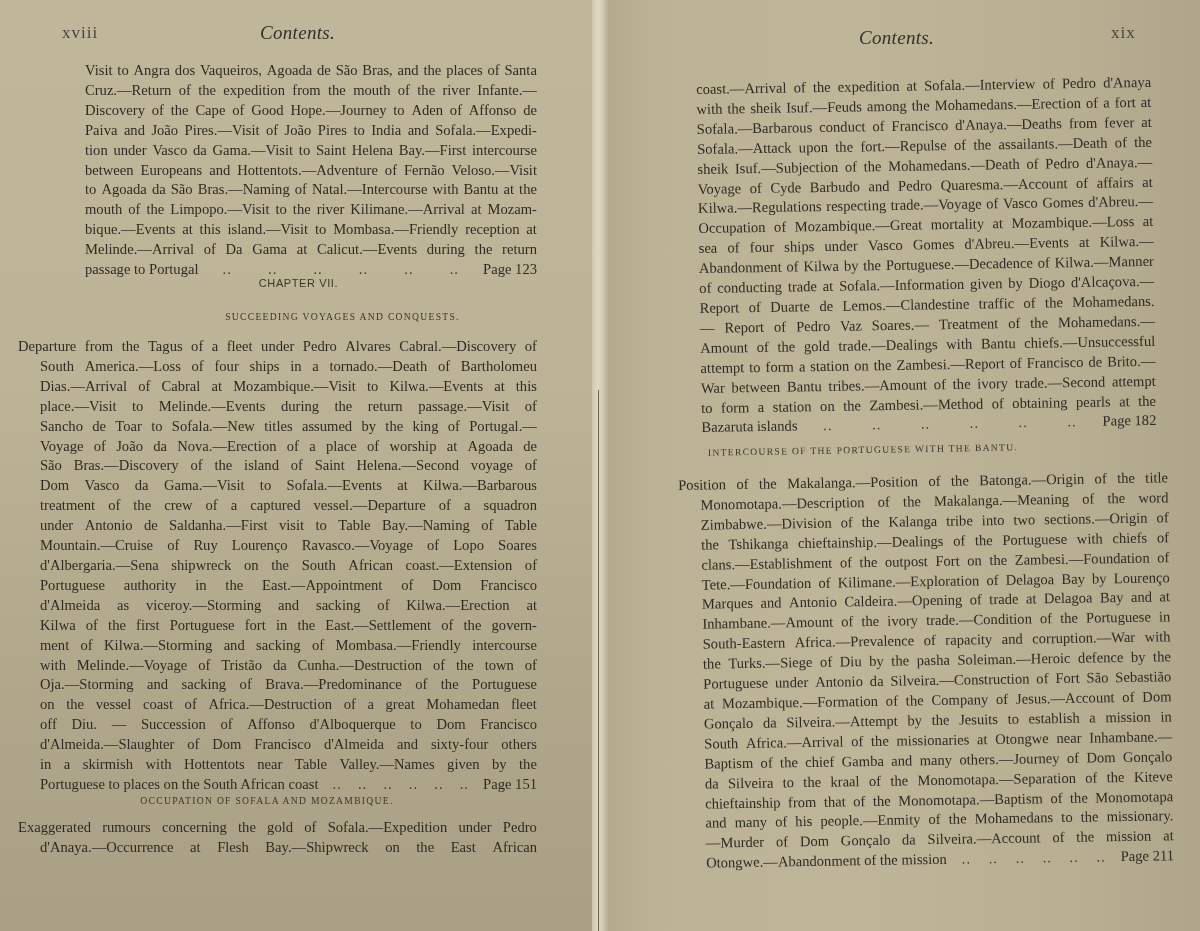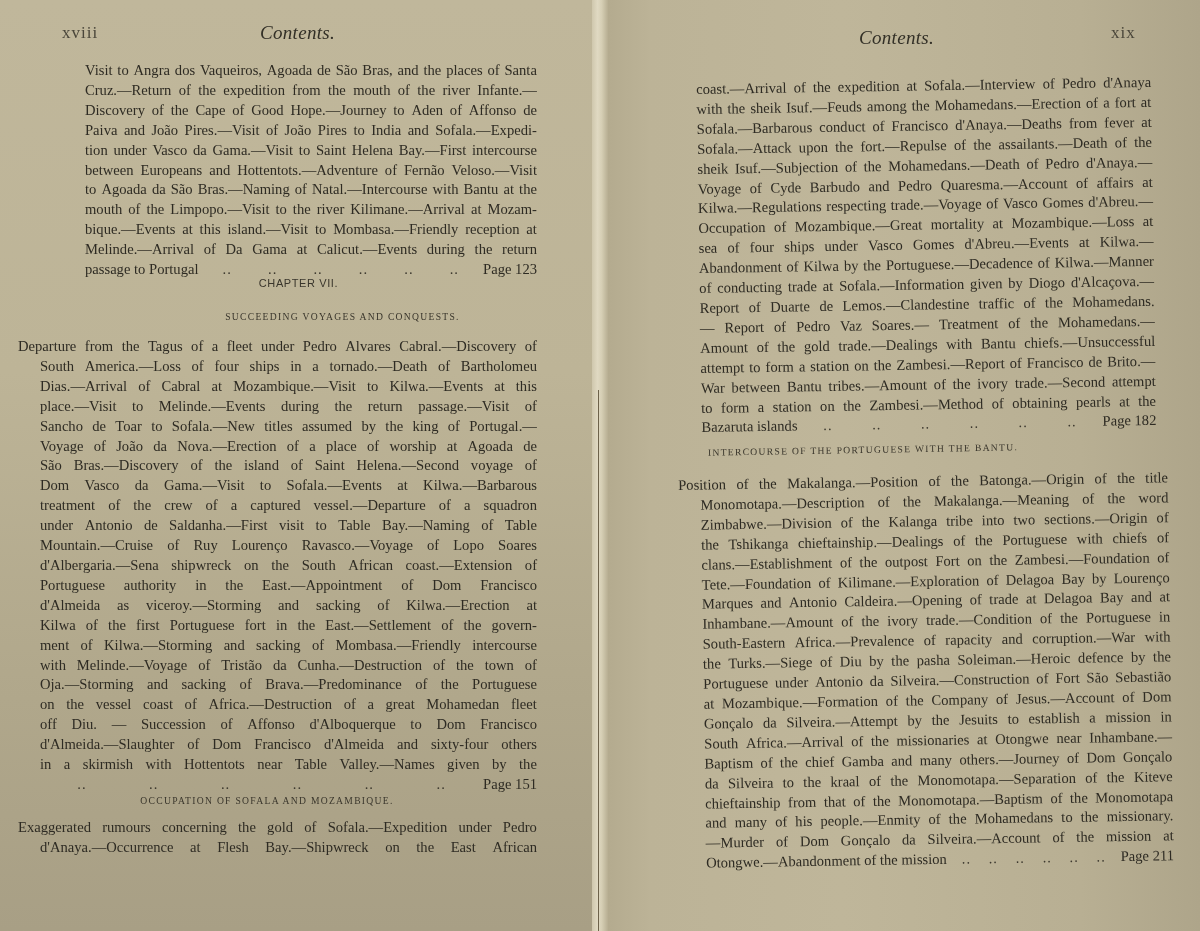--- a/index.html
+++ b/index.html
@@ -463,20 +463,21 @@
           <span class="w">with</span>
           <span class="w">Hottentots</span>
           <span class="w">near</span>
           <span class="w">Table</span>
           <span class="w">Valley.—Names</span>
           <span class="w">given</span>
           <span class="w">by</span>
           <span class="w">the</span>
         </div>
         <div class="line last indent">
+          <span>Portuguese to places on the South African coast</span>
           <span class="leader">
             <span>..</span>
             <span>..</span>
             <span>..</span>
             <span>..</span>
             <span>..</span>
             <span>..</span>
           </span>
           <span class="pageref">Page 151</span>
         </div>

